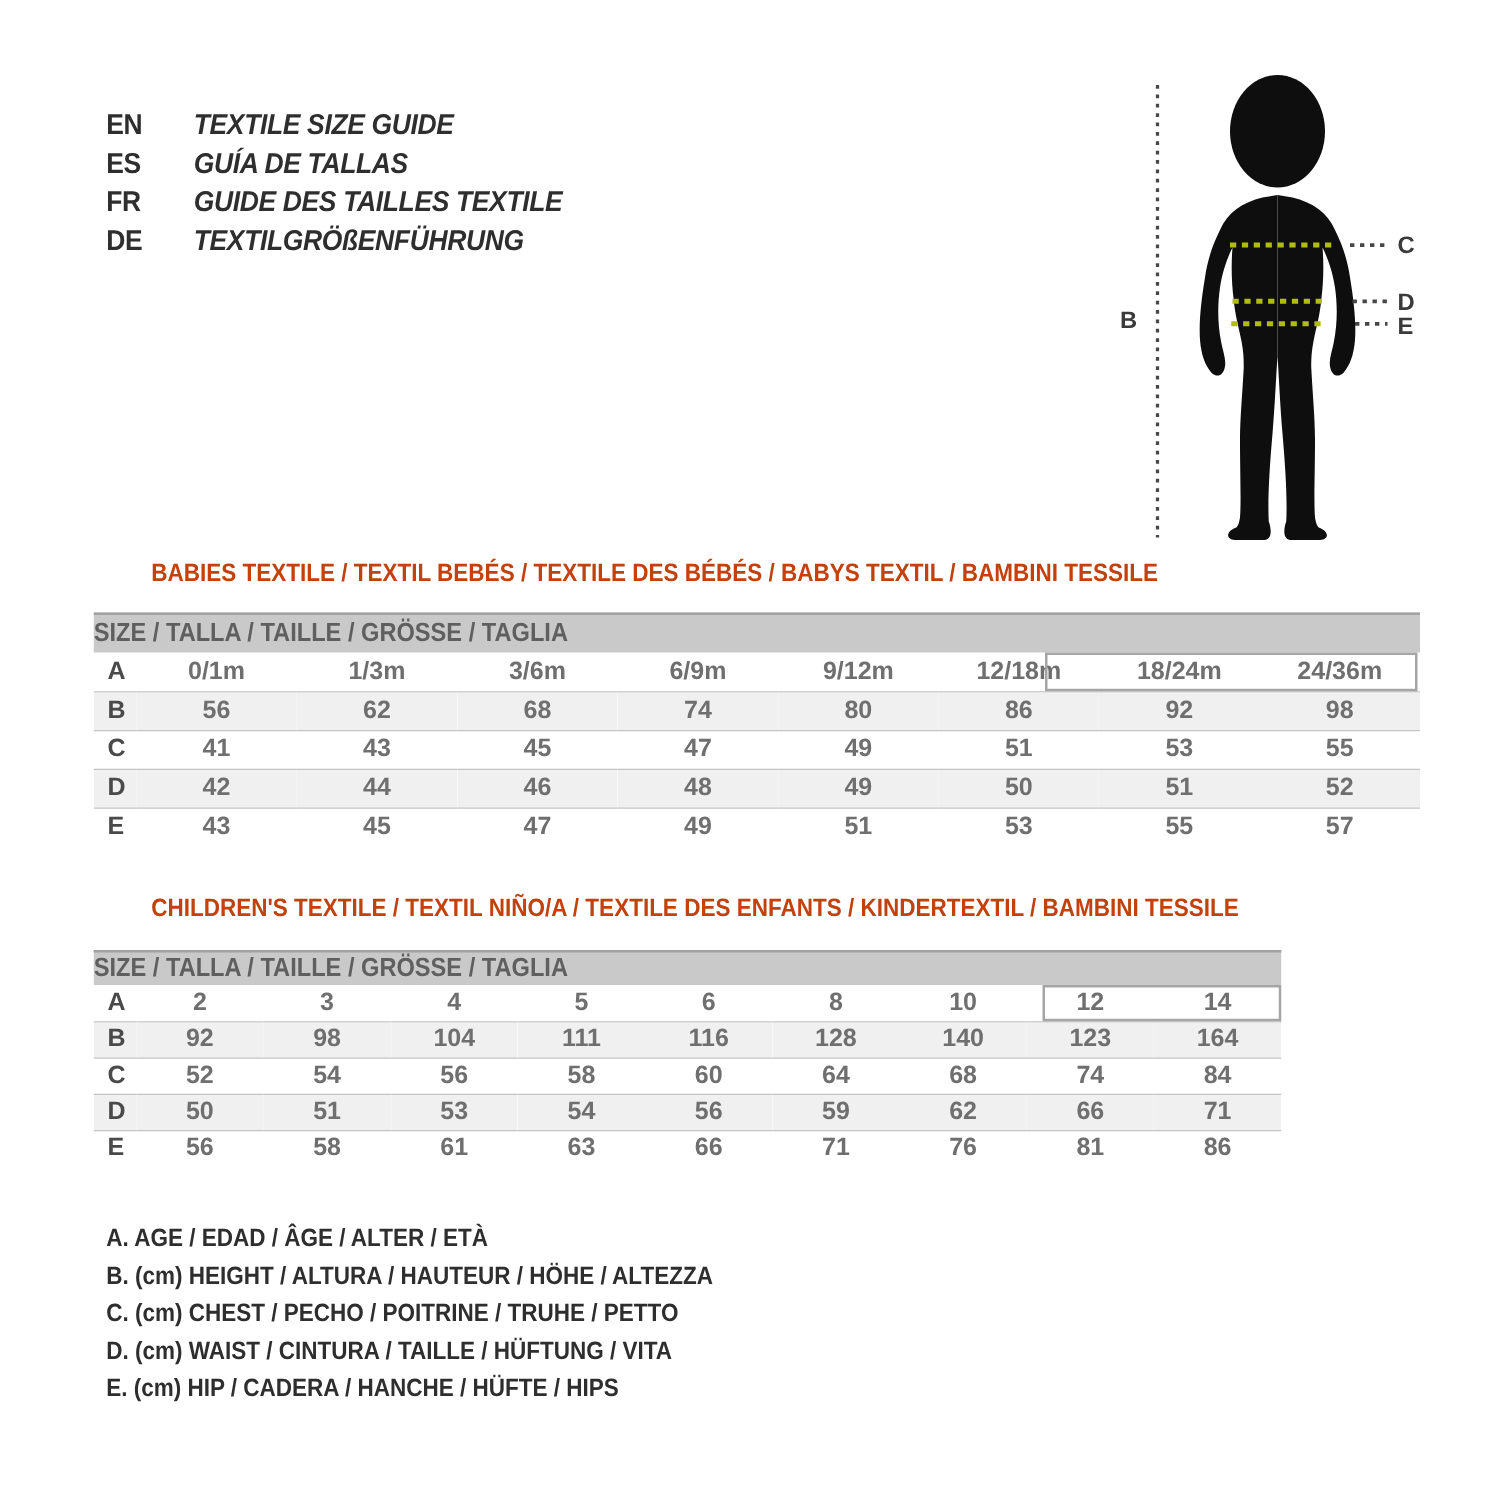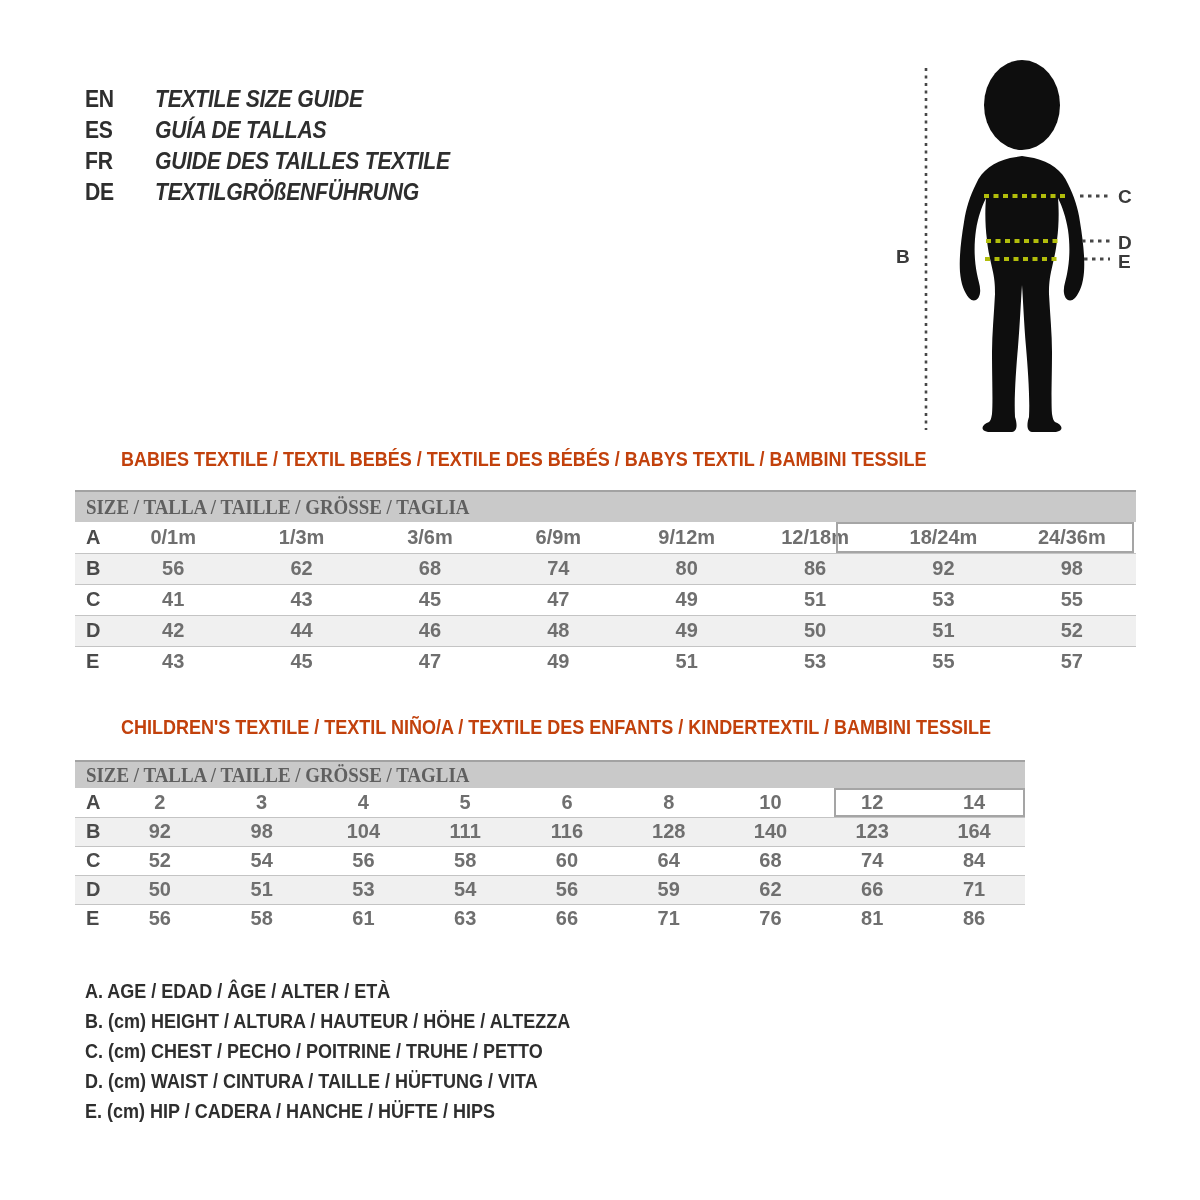--- a/index.html
+++ b/index.html
@@ -22,21 +22,21 @@
   .fig-svg { position:absolute; left:890px; top:55px; width:270px; height:385px; }
   .m-label { position:absolute; font-size:19px; color:#3a3a3a; }
 
   
   .sec-title { position:absolute; left:85px; font-size:20px; color:#c2410c;margin-left:36px; }
 
   
   .tablewrap { position:absolute; left:75px; }
   .size-header {
     background:var(--header-bg,#c9c9c9); border-top:2px solid #a2a2a2;
-    color:#5f5f5f; font-size:21px; display:flex; align-items:center; padding-left:11px;font-family:Liberation Serif, serif;
+    color:#5f5f5f; font-size:21px; display:flex; align-items:center; 
   }
   table { border-collapse:collapse; table-layout:fixed; width:100%; }
   td { font-size:20px; text-align:center; color:#6f6f6f; overflow:hidden; white-space:nowrap; }
   td.rlabel { text-align:left; padding-left:11px; color:#4a4a4a; }
   tbody tr + tr { border-top:1px solid #c4c4c4; }
   tr.alt { background:var(--row-alt,#f0f0f0); }
   #babies-table tr { height:31px; }
   #children-table tr { height:29px; }
 
   .sel-box { position:absolute; border:2px solid #a5a5a5; background:transparent; pointer-events:none; }

